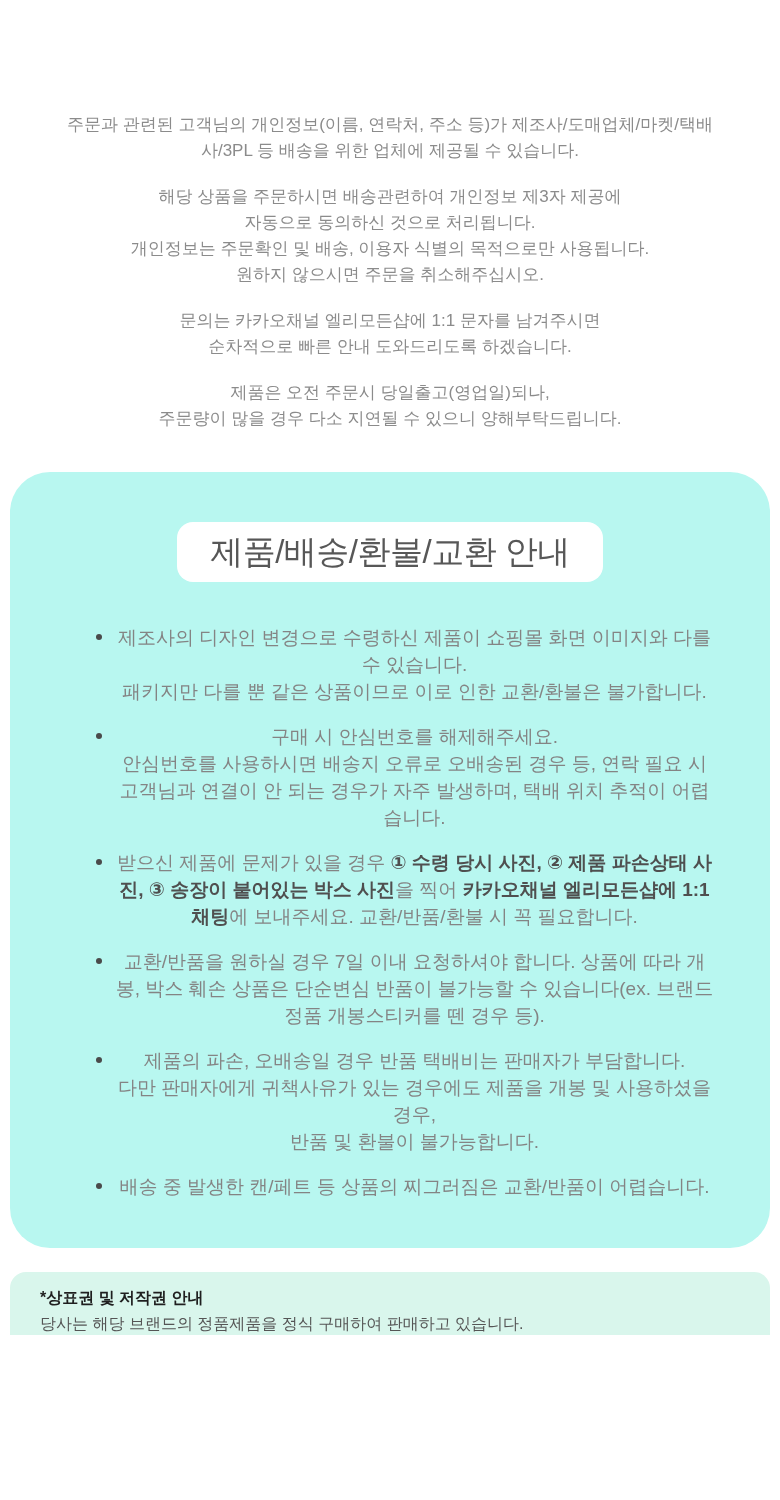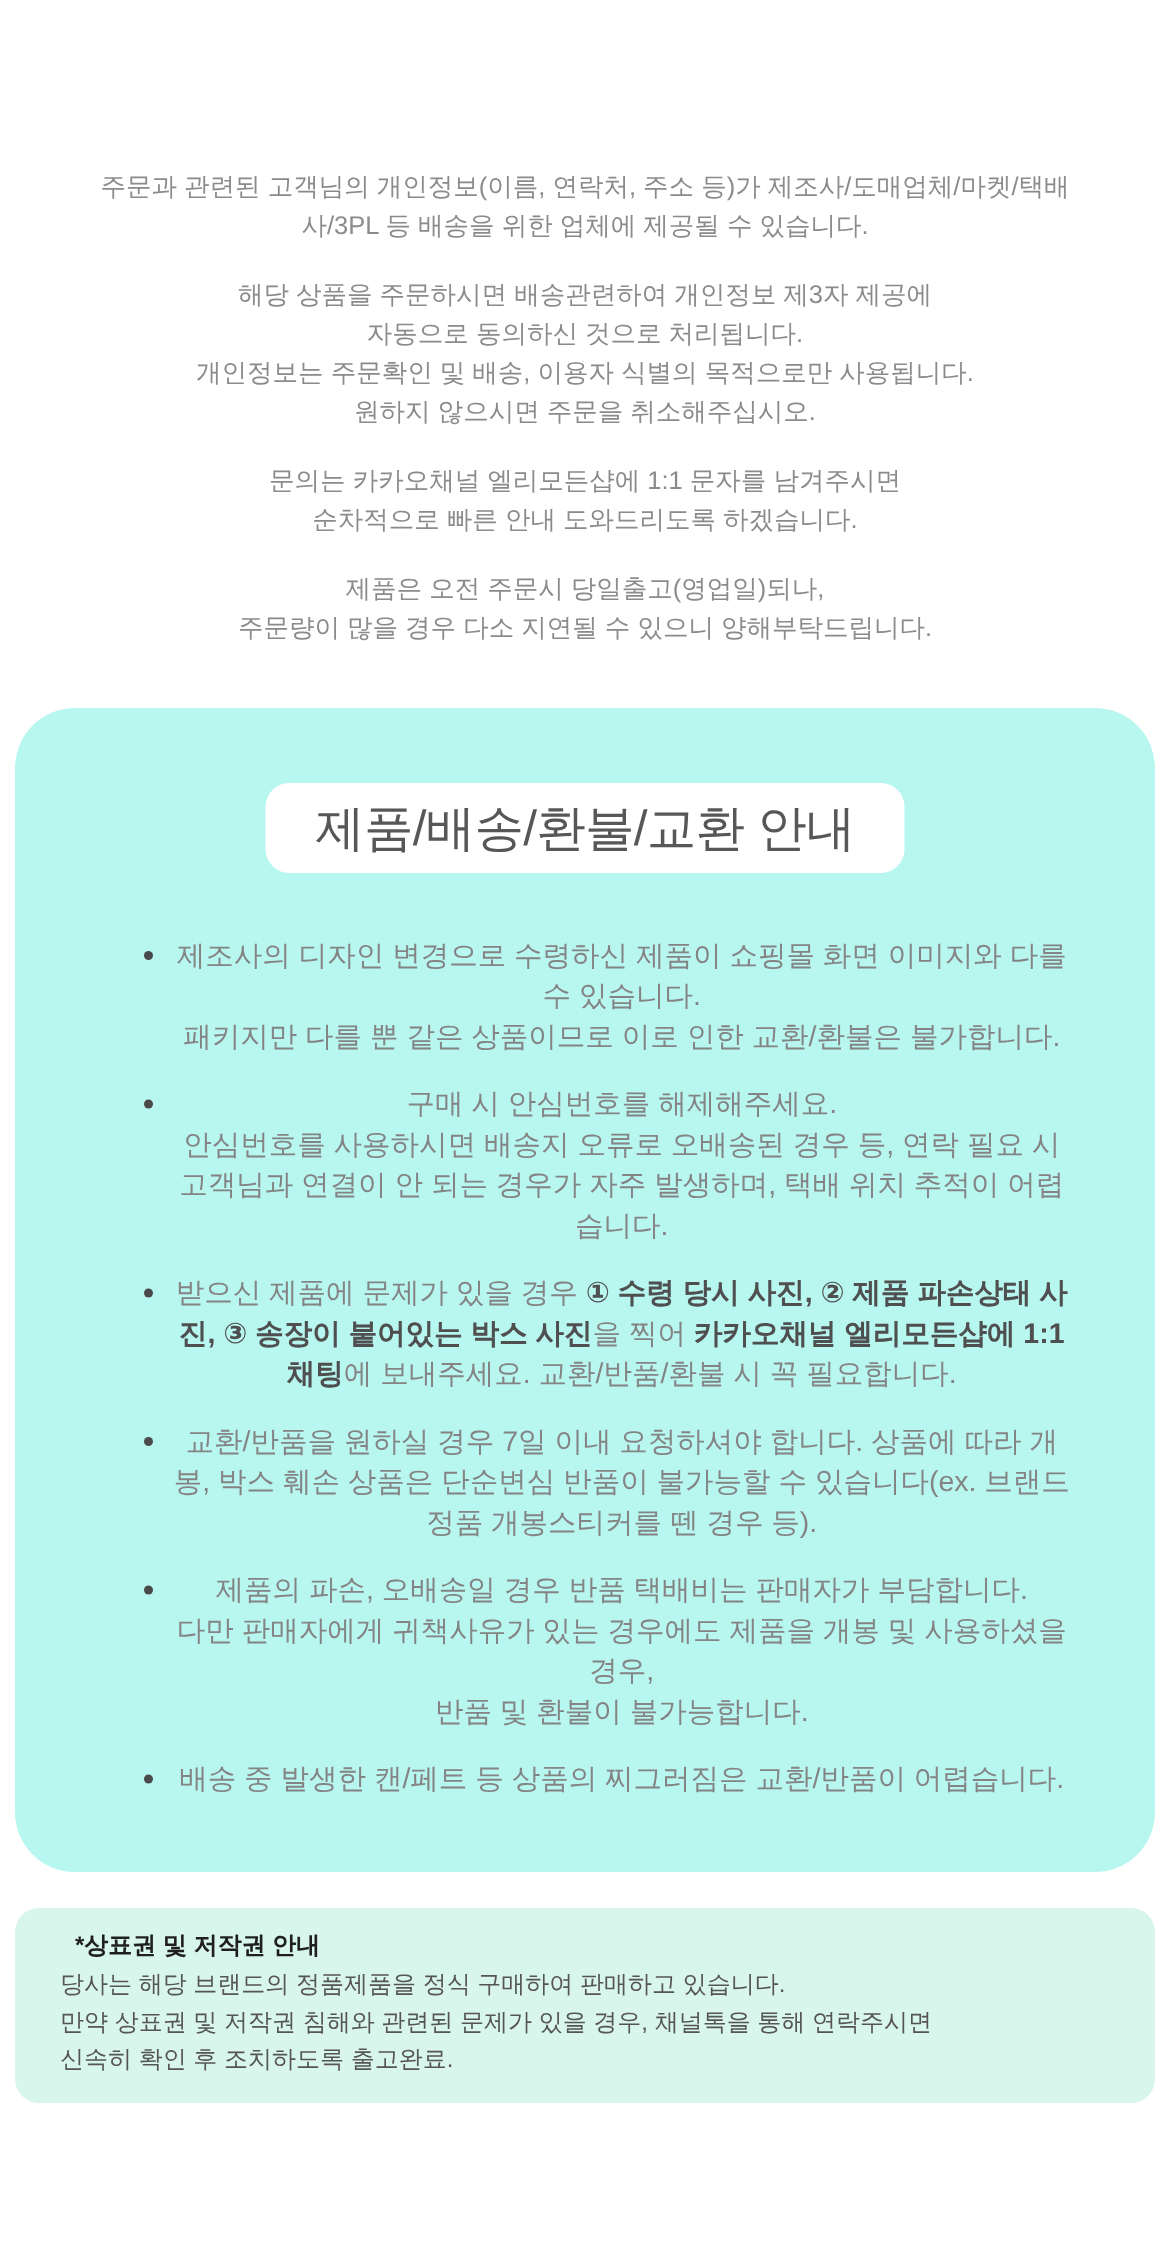--- a/index.html
+++ b/index.html
@@ -3,21 +3,21 @@
 <meta charset="utf-8">
 <style>
   html, body { margin: 0; padding: 0; }
   body {
     background: #ffffff;
     font-family: "Liberation Sans", "DejaVu Sans", sans-serif;
   }
   .page {
     position: relative;
     width: 780px;
-    height: 1500px;
+    height: 1335px;
     margin: 0 auto;
     background: #ffffff;
     overflow: hidden;
   }
 
   
   .intro {
     padding-top: 112px;
     text-align: center;
     color: #8b8b8b;
@@ -86,21 +86,21 @@
   
   .trademark-panel {
     margin: 24px 10px 0;
     border-radius: 16px;
     padding: 13px 30px 16px;
     background: #d9f6ec;
     font-size: 16px;
     line-height: 25px;
   }
   .tm-title {
-    margin: 0 10px 1px;
+    margin: 0 0 1px;
     font-weight: 700;
     color: #1f1f1f;
   }
   .tm-body {
     margin: 0;
     color: #555555;
     white-space: pre-line;
   }
 
   

